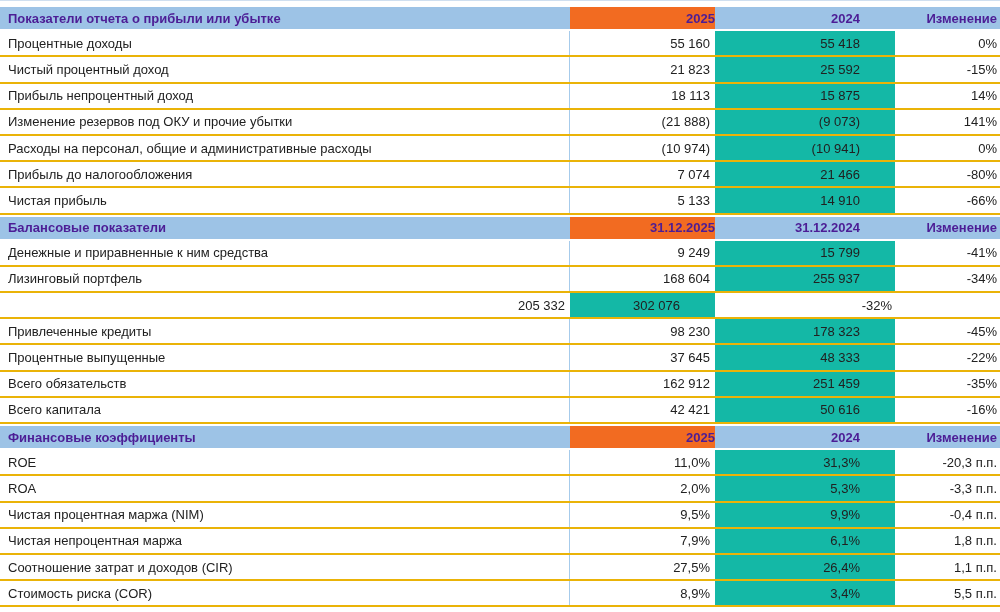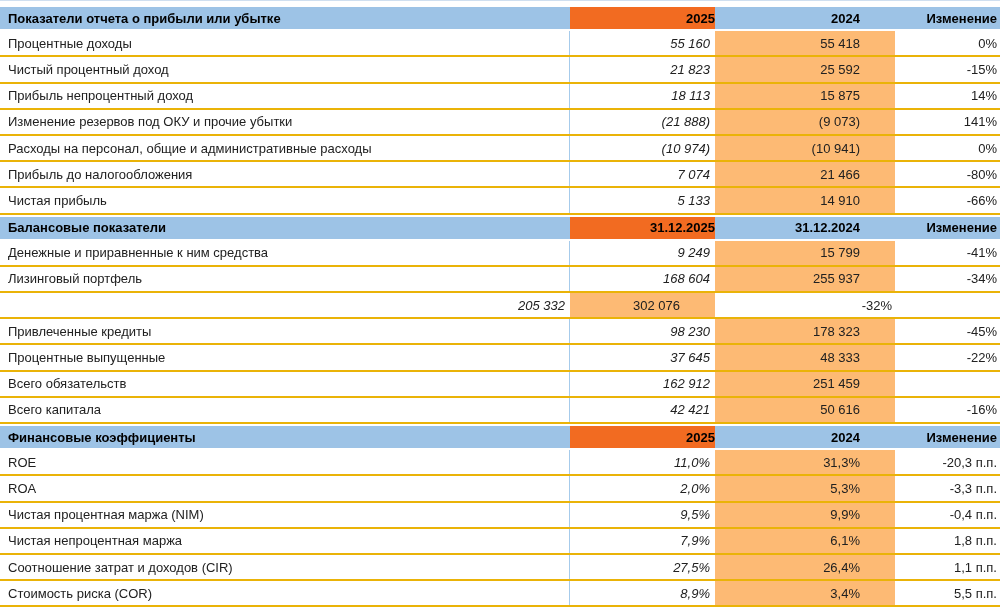--- a/index.html
+++ b/index.html
@@ -7,25 +7,25 @@
   .page{position:relative;width:1000px;height:612px;background:#ffffff;overflow:hidden;}
   .topline{height:1px;background:#cfdff0;}
   .spacer-top{height:4px;}
   .tbl{width:1000px;}
   .row{display:grid;grid-template-columns:570px 145px 180px 105px;height:26.2px;box-sizing:border-box;}
   .row .c{display:flex;align-items:center;box-sizing:border-box;font-size:13px;color:#212121;white-space:nowrap;overflow:hidden;}
   
   .row.data{border-bottom:2px solid #eab308;}
   .row.data .label{padding-left:8px;border-right:1px solid #a6cbeb;}
   .row.data .num{justify-content:flex-end;}
-  .row.data .c2025{padding-right:5px;font-style:italic;}
-  .row.data .c2024{padding-right:35px;background:#fdba74;}
+  .row.data .c2025{padding-right:5px;}
+  .row.data .c2024{padding-right:35px;background:#14b8a6;}
   .row.data .cchg{padding-right:3px;}
   
-  .row.head .c{font-weight:bold;color:#000000;border-top:2px solid #ffffff;border-bottom:2px solid #ffffff;}
+  .row.head .c{font-weight:bold;color:#4c1d95;border-top:2px solid #ffffff;border-bottom:2px solid #ffffff;}
   .row.head .label{background:#9dc3e6;padding-left:8px;}
   .row.head .c2025{background:#f26b21;justify-content:flex-end;}
   .row.head .c2024{background:#9dc3e6;justify-content:flex-end;padding-right:35px;}
   .row.head .cchg{background:#9dc3e6;justify-content:flex-end;padding-right:3px;}
 </style>
 </head>
 <body>
 
 <div class="page">
   <div class="topline"></div>
@@ -116,20 +116,21 @@
     <div class="row data">
       <div class="c label">Процентные выпущенные</div>
       <div class="c num c2025">37 645</div>
       <div class="c num c2024">48 333</div>
       <div class="c num cchg">-22%</div>
     </div>
     <div class="row data">
       <div class="c label">Всего обязательств</div>
       <div class="c num c2025">162 912</div>
       <div class="c num c2024">251 459</div>
+      <div class="c num cchg">-35%</div>
     </div>
     <div class="row data">
       <div class="c label">Всего капитала</div>
       <div class="c num c2025">42 421</div>
       <div class="c num c2024">50 616</div>
       <div class="c num cchg">-16%</div>
     </div>
 
     <div class="row head">
       <div class="c label">Финансовые коэффициенты</div>

